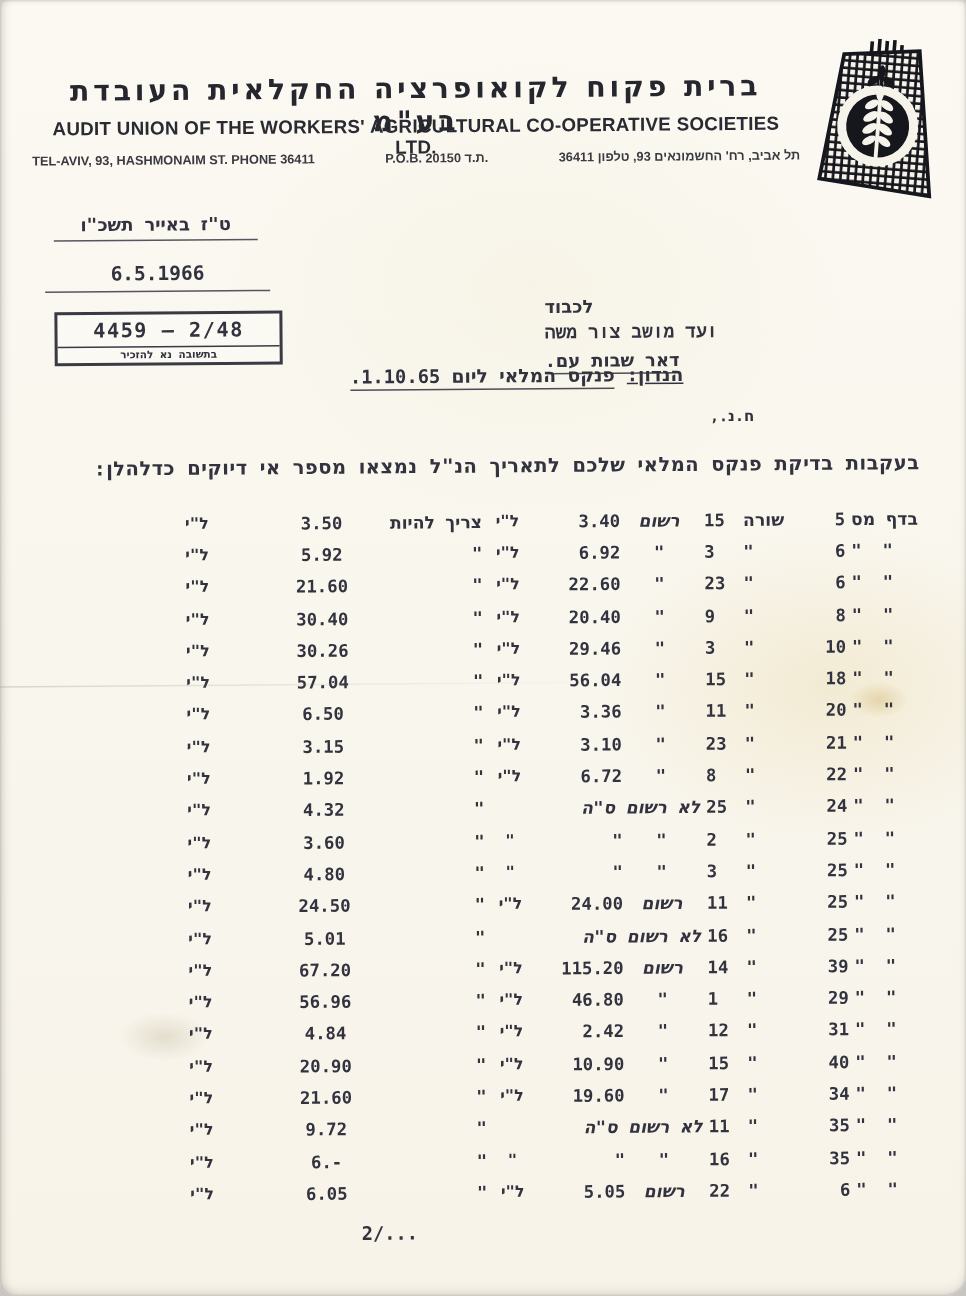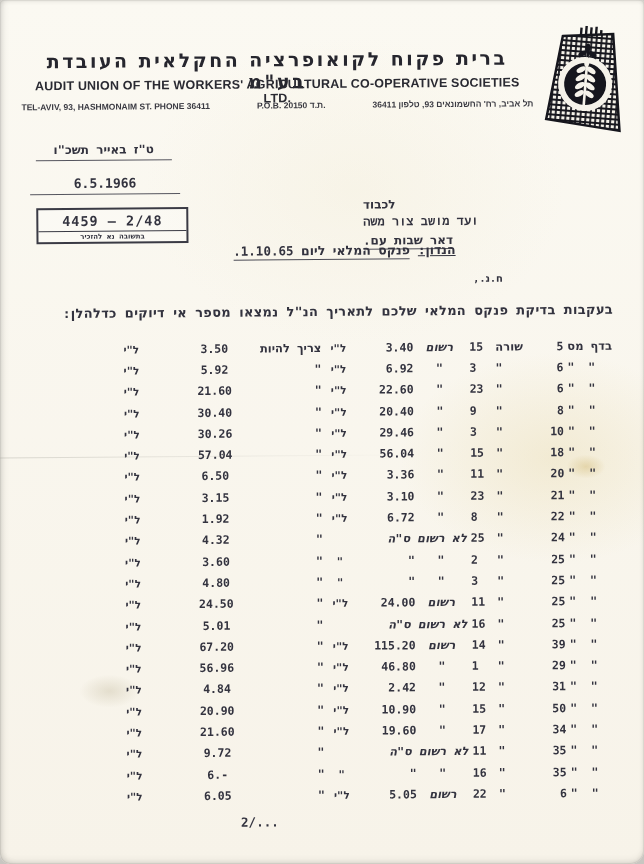--- a/index.html
+++ b/index.html
@@ -332,21 +332,21 @@
           <span class="tc c3">12</span>
           <span class="tc c4">"</span>
           <span class="tc c5">2.42</span>
           <span class="tc c6">ל"י</span>
           <span class="tc c7">"</span>
           <span class="tc c8">4.84</span>
           <span class="tc c9">ל"י</span>
         </div>
         <div class="trow">
           <span class="tc c0">"  "</span>
-          <span class="tc c1">50</span>
+          <span class="tc c1">40</span>
           <span class="tc c2">"</span>
           <span class="tc c3">15</span>
           <span class="tc c4">"</span>
           <span class="tc c5">10.90</span>
           <span class="tc c6">ל"י</span>
           <span class="tc c7">"</span>
           <span class="tc c8">20.90</span>
           <span class="tc c9">ל"י</span>
         </div>
         <div class="trow">

